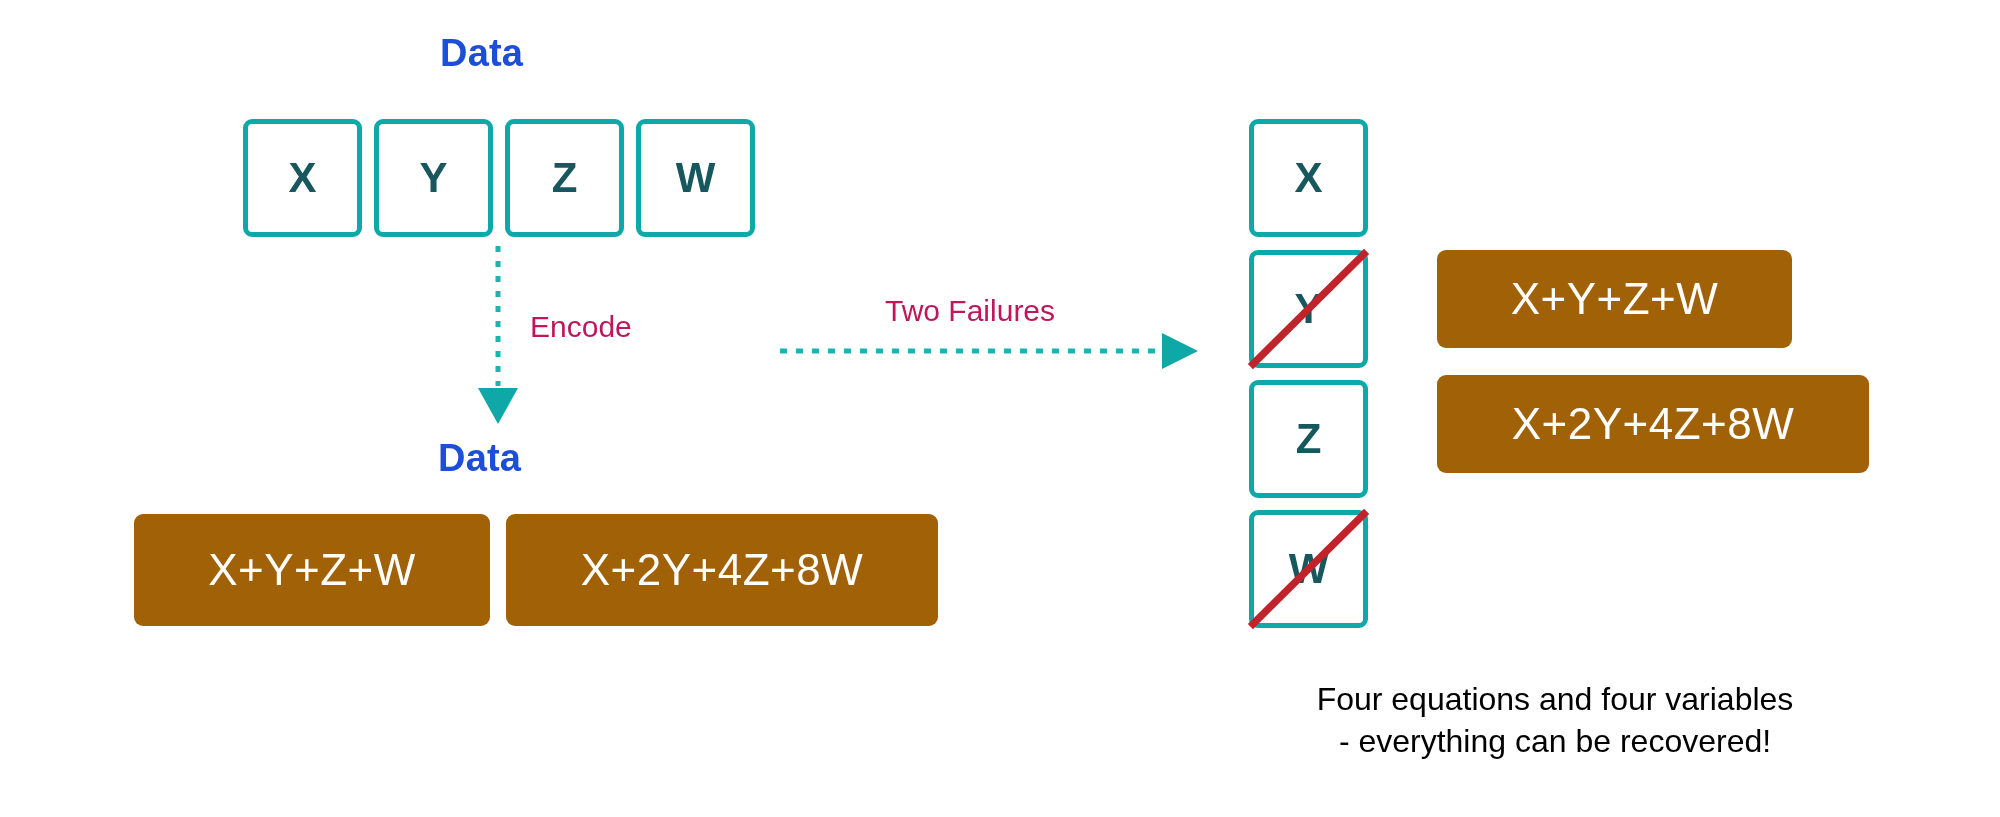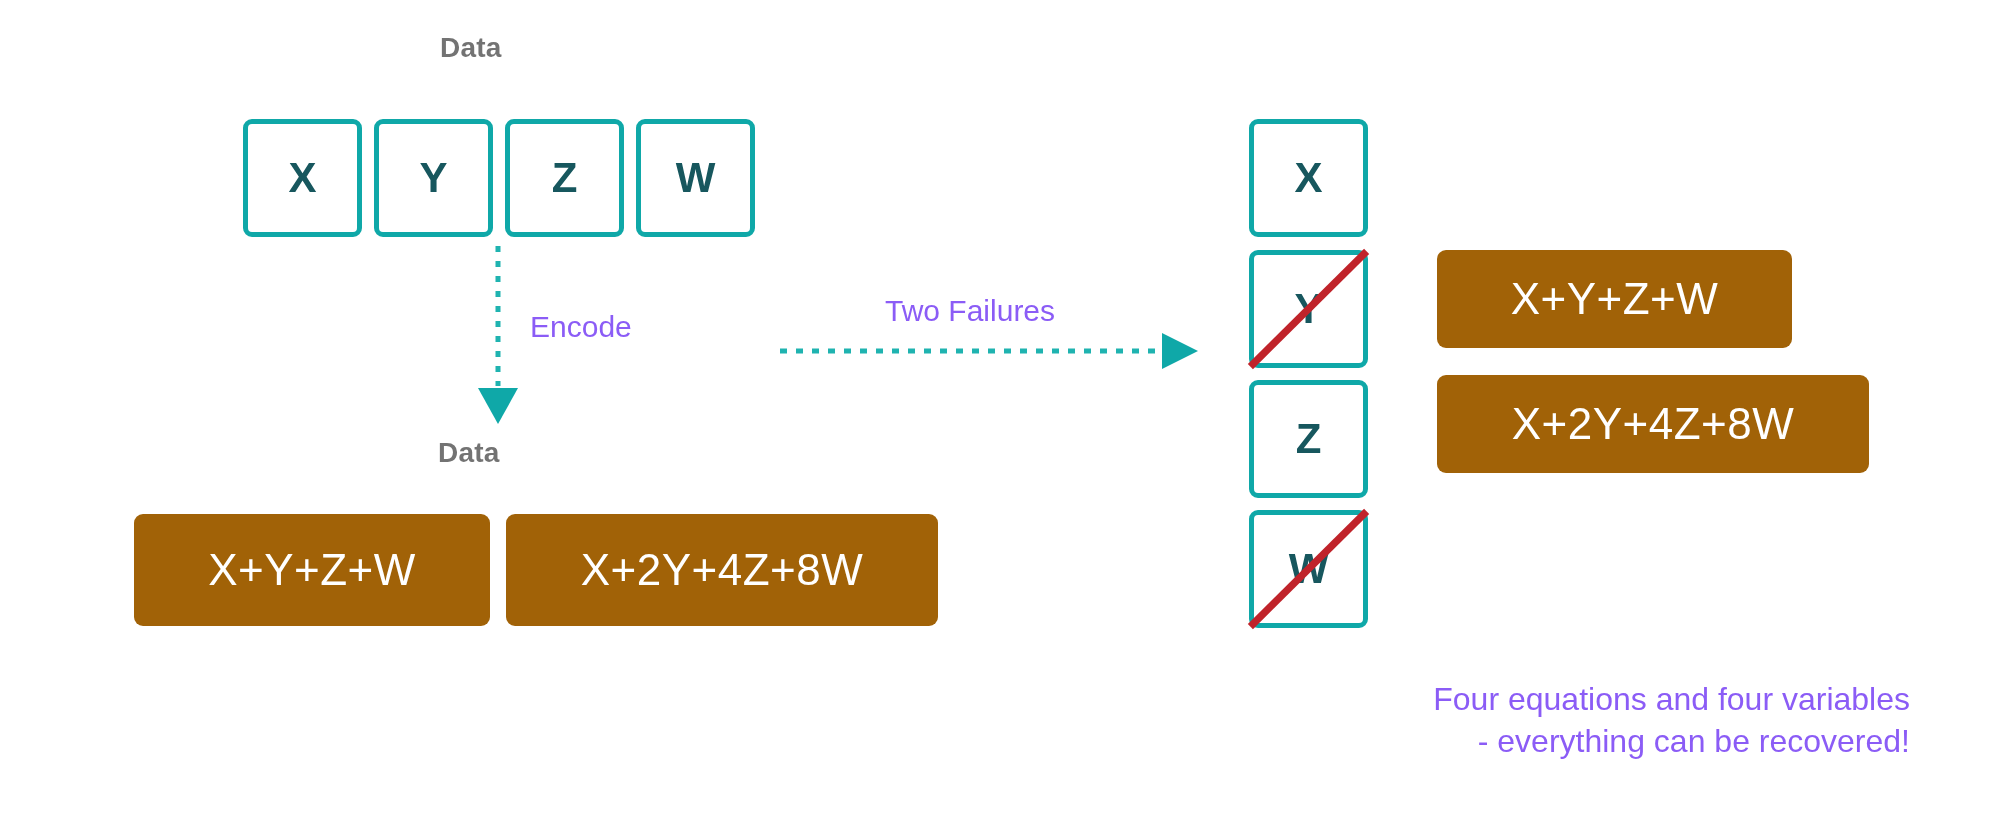--- a/index.html
+++ b/index.html
@@ -15,23 +15,23 @@
     position: relative;
     width: 2000px;
     height: 817px;
     background: #ffffff;
     overflow: hidden;
   }
 
   
   .heading {
     position: absolute;
-    font-size: 28px;
+    font-size: 38px;
     font-weight: bold;
-    color: #737373;
+    color: #1d4ed8;
     letter-spacing: 0.2px;
     white-space: nowrap;
   }
   #data-heading { left: 440px; top: 32px; }
   #code-heading { left: 438px; top: 437px; }
 
   
   .cell {
     position: absolute;
     box-sizing: border-box;
@@ -73,21 +73,21 @@
   #encode-arrow {
     position: absolute;
     left: 460px;
     top: 246px;
     width: 80px;
     height: 180px;
   }
   .arrow-label {
     position: absolute;
     font-size: 30px;
-    color: #8b5cf6;
+    color: #be185d;
     white-space: nowrap;
   }
   #encode-label { left: 530px; top: 310px; }
 
   
   #failures-arrow {
     position: absolute;
     left: 780px;
     top: 330px;
     width: 420px;
@@ -114,24 +114,24 @@
   
   #rcode-block-1 { left: 1437px; top: 250px; width: 355px; height: 98px; }
   #rcode-block-2 { left: 1437px; top: 375px; width: 432px; height: 98px; }
 
   
   #caption {
     position: absolute;
     left: 1200px;
     top: 678px;
     width: 710px;
-    text-align: right;
+    text-align: center;
     font-size: 32px;
     line-height: 42px;
-    color: #8b5cf6;
+    color: #000000;
   }
 </style>
 </head>
 <body>
 
 <div id="stage">
 
   <div class="heading" id="data-heading">Data</div>
 
   <div class="cell cell-row" id="cell-x">

